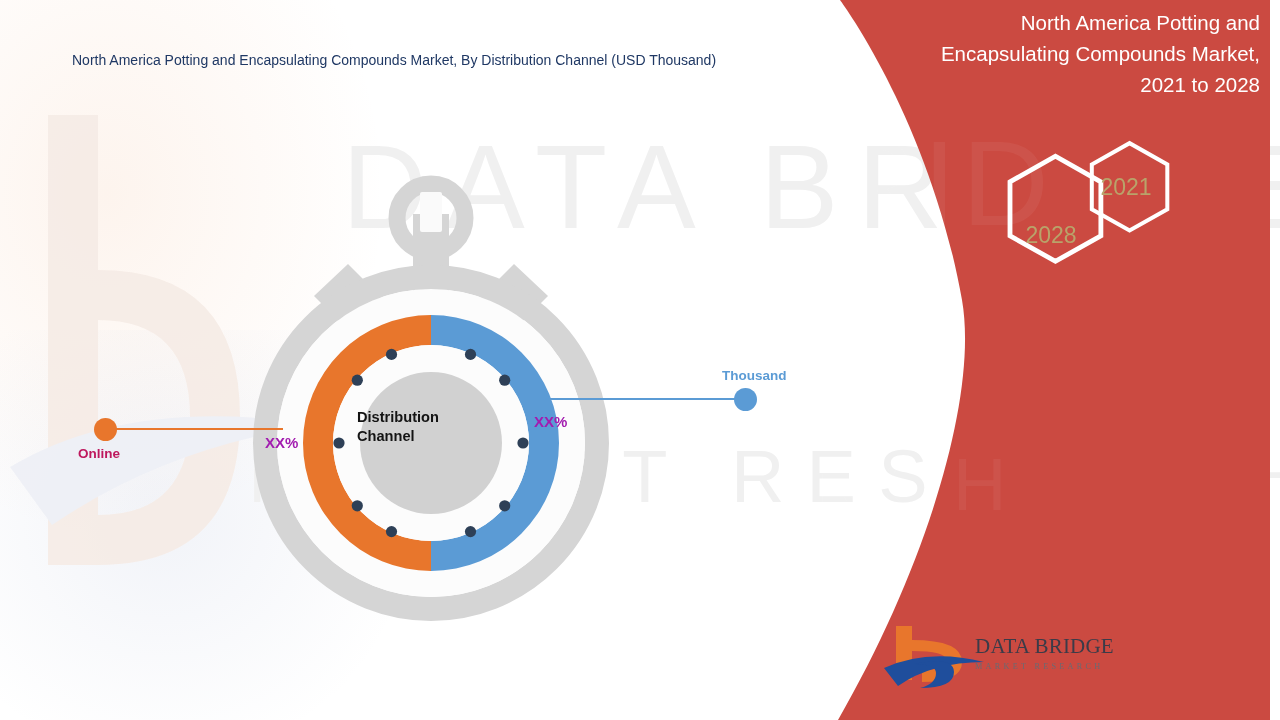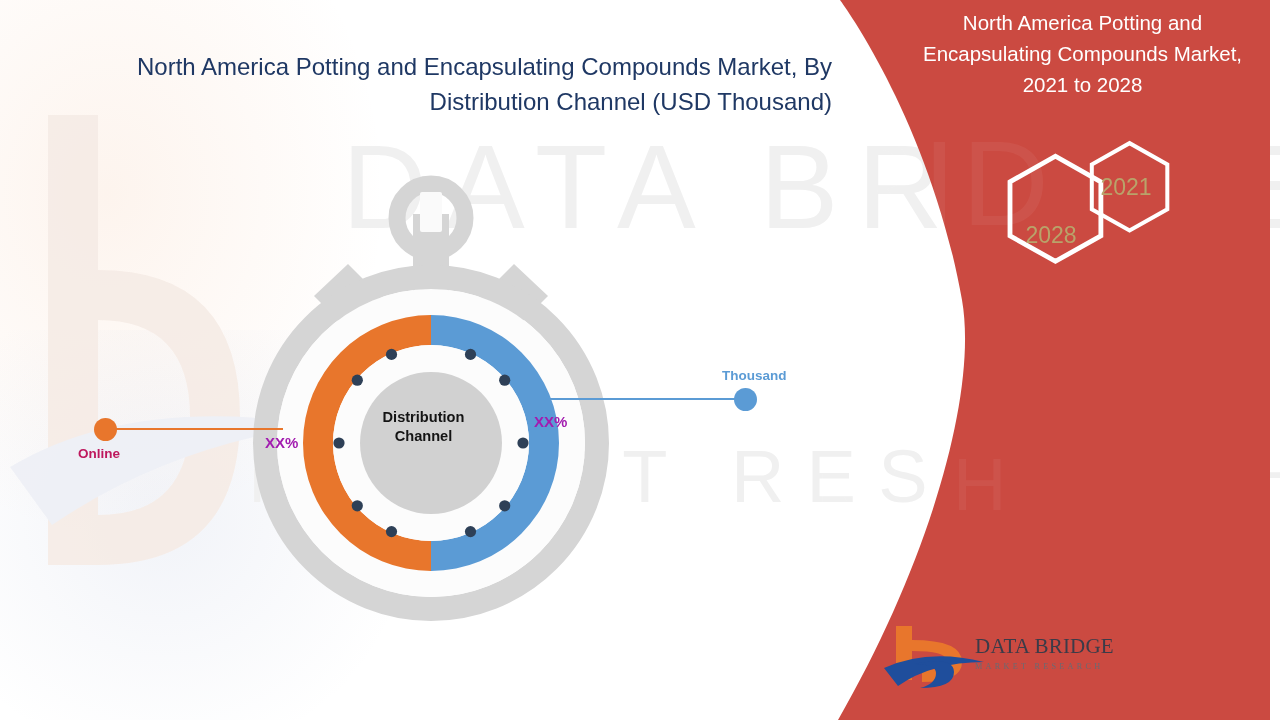--- a/index.html
+++ b/index.html
@@ -38,34 +38,34 @@
     white-space:nowrap;
     pointer-events:none;
     user-select:none;
   }
   .wm-top { left:342px; top:128px; font-size:118px; line-height:1; }
   .wm-bot { left:248px; top:440px; font-size:74px; line-height:1; letter-spacing:.30em; }
 
   
   .left-title {
     position:absolute; left:72px; top:50px; width:760px;
-    text-align:right;
+    text-align:left;
     color:#1f3864;
-    font-size:24px;
+    font-size:14px;
     line-height:1.45;
     font-weight:400;
   }
 
   
   .red-panel { position:absolute; right:10px; top:0; width:460px; height:720px; pointer-events:none; }
   .red-panel svg { display:block; }
 
   .right-title {
     position:absolute; left:905px; top:8px; width:355px;
-    text-align:center;
+    text-align:right;
     color:#ffffff;
     font-size:20.5px;
     line-height:1.5;
     font-weight:400;
   }
 
   .hex-wrap { position:absolute; left:985px; top:138px; width:200px; height:128px; }
   .brand-name {
     position:absolute; left:945px; top:312px; width:285px;
     text-align:center;
@@ -85,21 +85,21 @@
     position:absolute; left:975px; top:662px; width:150px;
     color:#6a6a72; font-size:8.2px; letter-spacing:.40em; font-weight:400;
     font-family:"Liberation Serif", serif;
   }
 
   
   .watch { position:absolute; left:236px; top:168px; width:390px; height:465px; }
 
   .center-label {
     position:absolute; left:357px; top:408px; width:133px;
-    text-align:center; color:#141414;
+    text-align:left; color:#141414;
     font-size:14.6px; font-weight:bold; line-height:1.33;
   }
 
   .cal-dot { position:absolute; width:23px; height:23px; border-radius:50%; }
   .cal-dot.online  { left:94px;  top:418px; background:#E8762C; }
   .cal-dot.offline { left:734px; top:388px; background:#5B9BD5; }
 
   .cal-leader { position:absolute; height:2px; }
   .cal-leader.online  { left:108px; top:428px; width:175px; background:#E8762C; }
   .cal-leader.offline { left:550px; top:398px; width:190px; background:#5B9BD5; }

